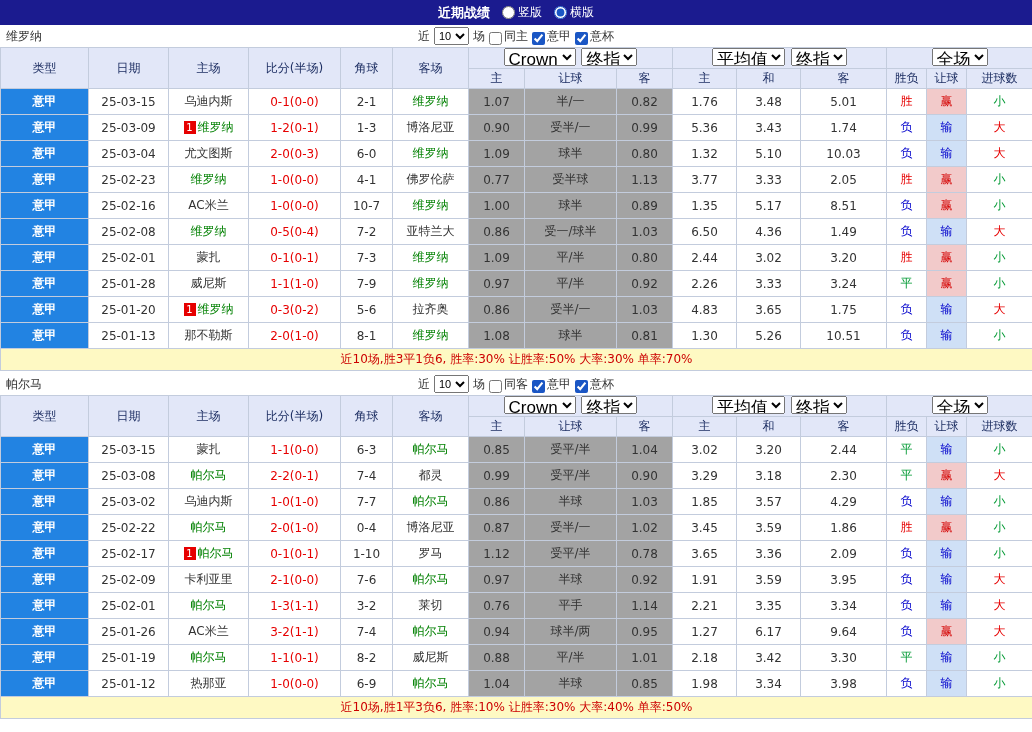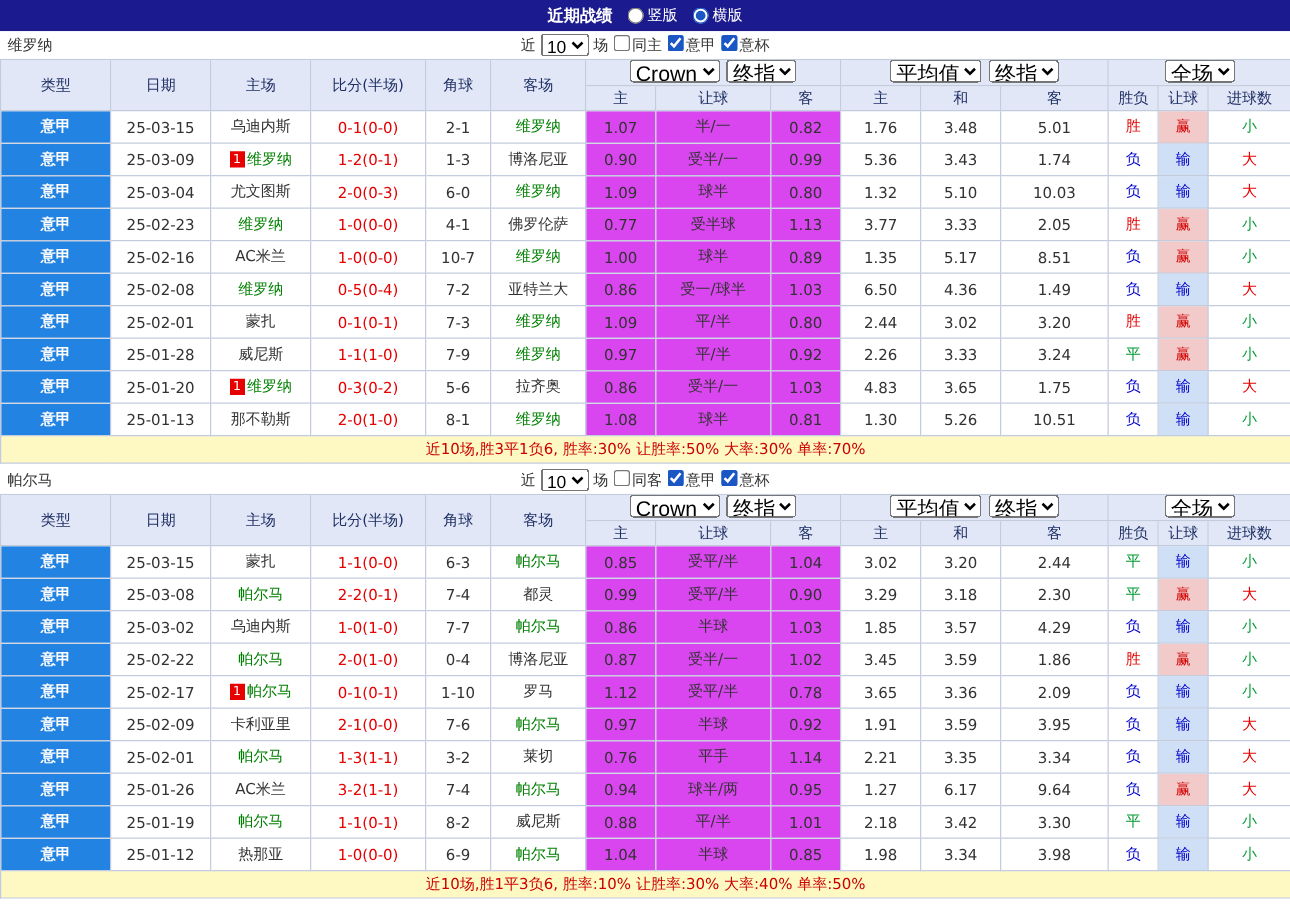--- a/index.html
+++ b/index.html
@@ -9,35 +9,35 @@
   
   .titlebar{height:25px;background:#1b1b8f;color:#fff;display:flex;align-items:center;justify-content:center;gap:12px}
   .titlebar .title{font-weight:bold;font-size:13px}
   .titlebar label{display:flex;align-items:center;gap:3px;cursor:pointer}
   .titlebar input{margin:0}
 
   
   .control-row{height:22px;position:relative;display:flex;align-items:center;justify-content:center;background:#fff}
   .team-name-label{position:absolute;left:6px;color:#333}
   .filters{display:flex;align-items:center;gap:4px}
-  .filters select{font-size:14px;height:18px}
-  .filters label{display:flex;align-items:flex-start;gap:2px}
+  .filters select{font-size:11px;height:18px}
+  .filters label{display:flex;align-items:flex-end;gap:2px}
   input[type=checkbox],input[type=radio]{accent-color:#1a56c4}
 
   
   table{border-collapse:collapse;table-layout:fixed;width:1032px}
   th,td{border:1px solid #c3ccdd;text-align:center;white-space:nowrap;overflow:hidden}
   thead th{background:#e2e7f8;color:#1e2f63;font-weight:normal}
   thead tr.grp-row th{height:21px}
   thead tr.sub-row th{height:20px}
   thead select{font-size:17px;height:18px;margin:0 1px}
   tbody td{height:26px}
   td.league{background:#2283e2;color:#fff;font-weight:bold}
   td.score{color:#e60000}
-  td.odds{background:#d946ef}
+  td.odds{background:#a3a3a3}
   .team-focus{color:#008000}
   .card-badge{display:inline-block;min-width:12px;height:13px;line-height:13px;background:#e60000;color:#fff;font-size:10px;padding:0 1px;margin-right:2px;vertical-align:middle}
   td.wl-w{color:#e60000}
   td.wl-d{color:#009933}
   td.wl-l{color:#0000cc}
   td.hr-w{color:#d40000;background:#f2caca}
   td.hr-l{color:#0000cc;background:#cfe0f6}
   td.gl-b{color:#e60000}
   td.gl-s{color:#009933}
   tfoot td.summary{height:22px;color:#cc0000;background:#fef9c3}

